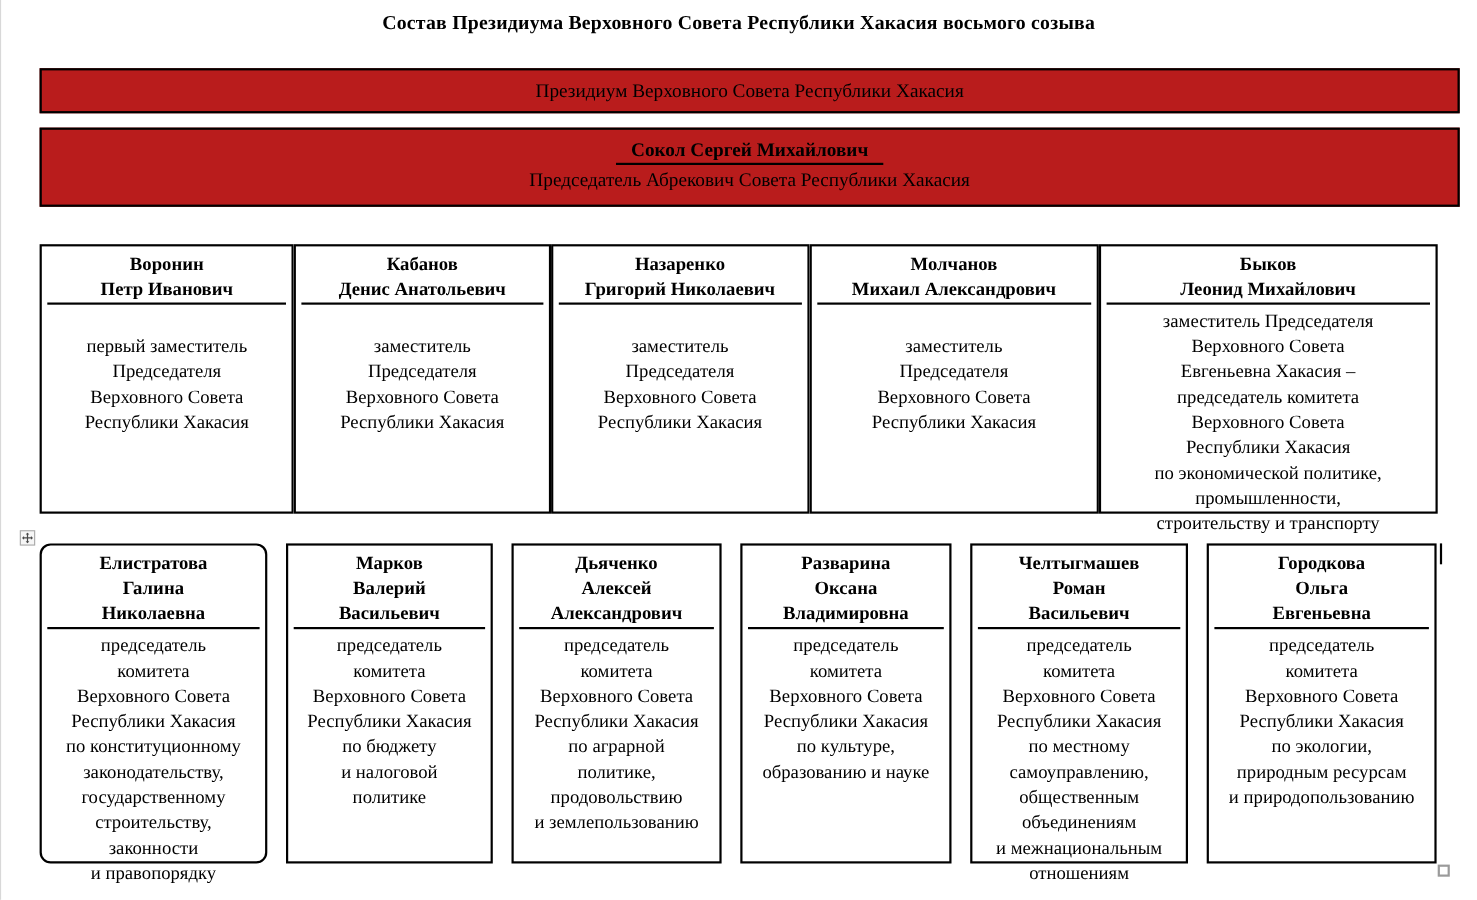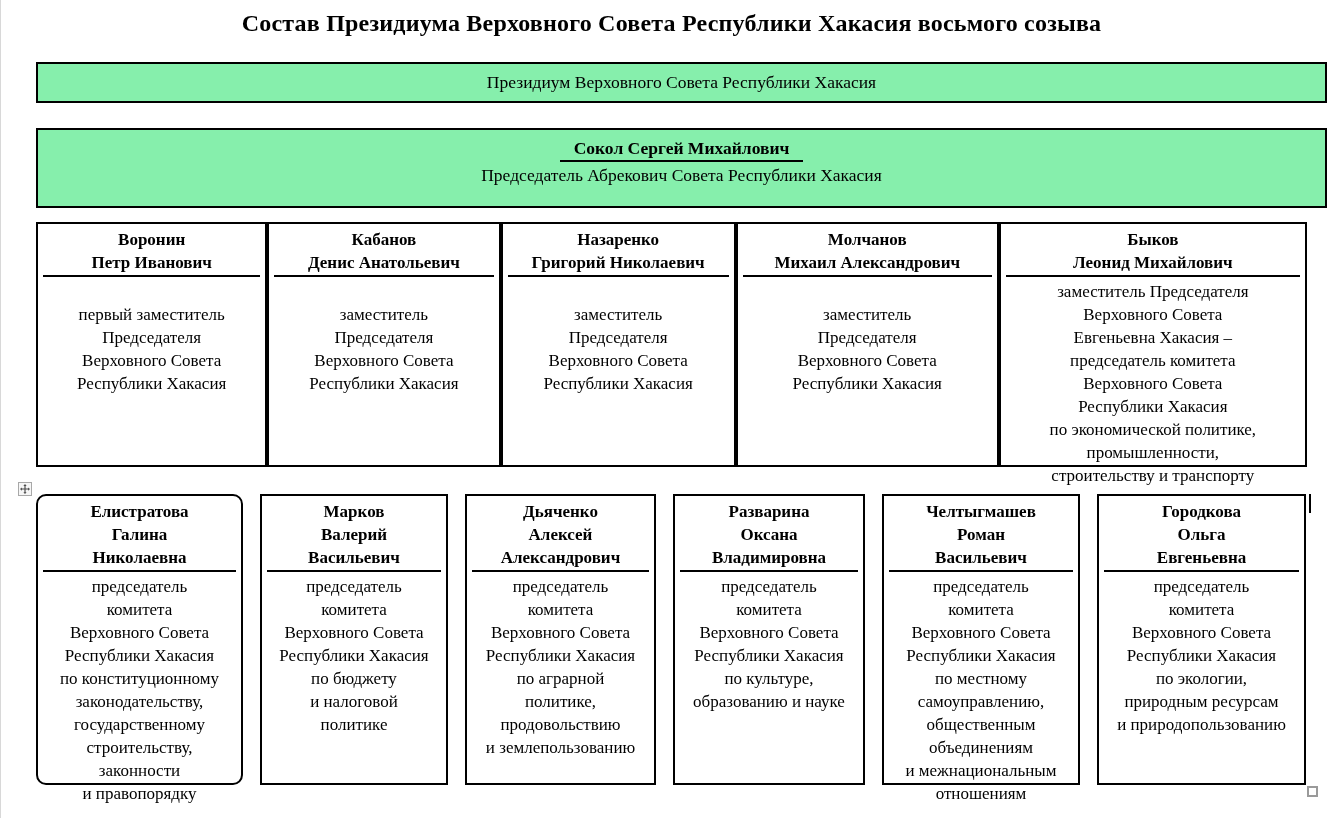--- a/index.html
+++ b/index.html
@@ -3,28 +3,28 @@
 <meta charset="utf-8">
 <style>
   html,body{margin:0;padding:0;background:#ffffff;}
   body{
     width:1343px;height:818px;position:relative;overflow:hidden;
     font-family:"Liberation Serif","DejaVu Serif",serif;color:#000;
   }
   .page-edge{position:absolute;left:0;top:0;width:1px;height:818px;background:#d8d8d8;}
   .doc-title{
     position:absolute;top:10px;left:0;width:1343px;text-align:center;
-    font-size:24px;font-weight:bold;letter-spacing:.2px;
+    font-size:18px;font-weight:bold;letter-spacing:.2px;
   }
   .wide-box{
-    position:absolute;left:36px;width:1291px;border:2px solid #000;background:#86efac;
+    position:absolute;left:36px;width:1291px;border:2px solid #000;background:#b91c1c;
     box-sizing:border-box;text-align:center;
   }
   .presidium-box{top:62px;height:41px;font-size:17.5px;line-height:37px;}
-  .chairman-box{top:128px;height:80px;padding-top:7px;}
+  .chairman-box{top:116px;height:72px;padding-top:7px;}
   .chairman-name{
     display:inline-block;font-size:17.5px;font-weight:bold;
     border-bottom:2px solid #000;padding:0 14px 1px;line-height:22px;
   }
   .chairman-role{font-size:17.5px;line-height:26px;}
   .row{position:absolute;left:36px;display:flex;justify-content:space-between;}
   .row-deputies{top:222px;width:1271px;height:245px;}
   .row-chairs{top:494px;width:1270px;height:291px;}
   .pbox{
     border:2px solid #000;background:#fff;box-sizing:border-box;

